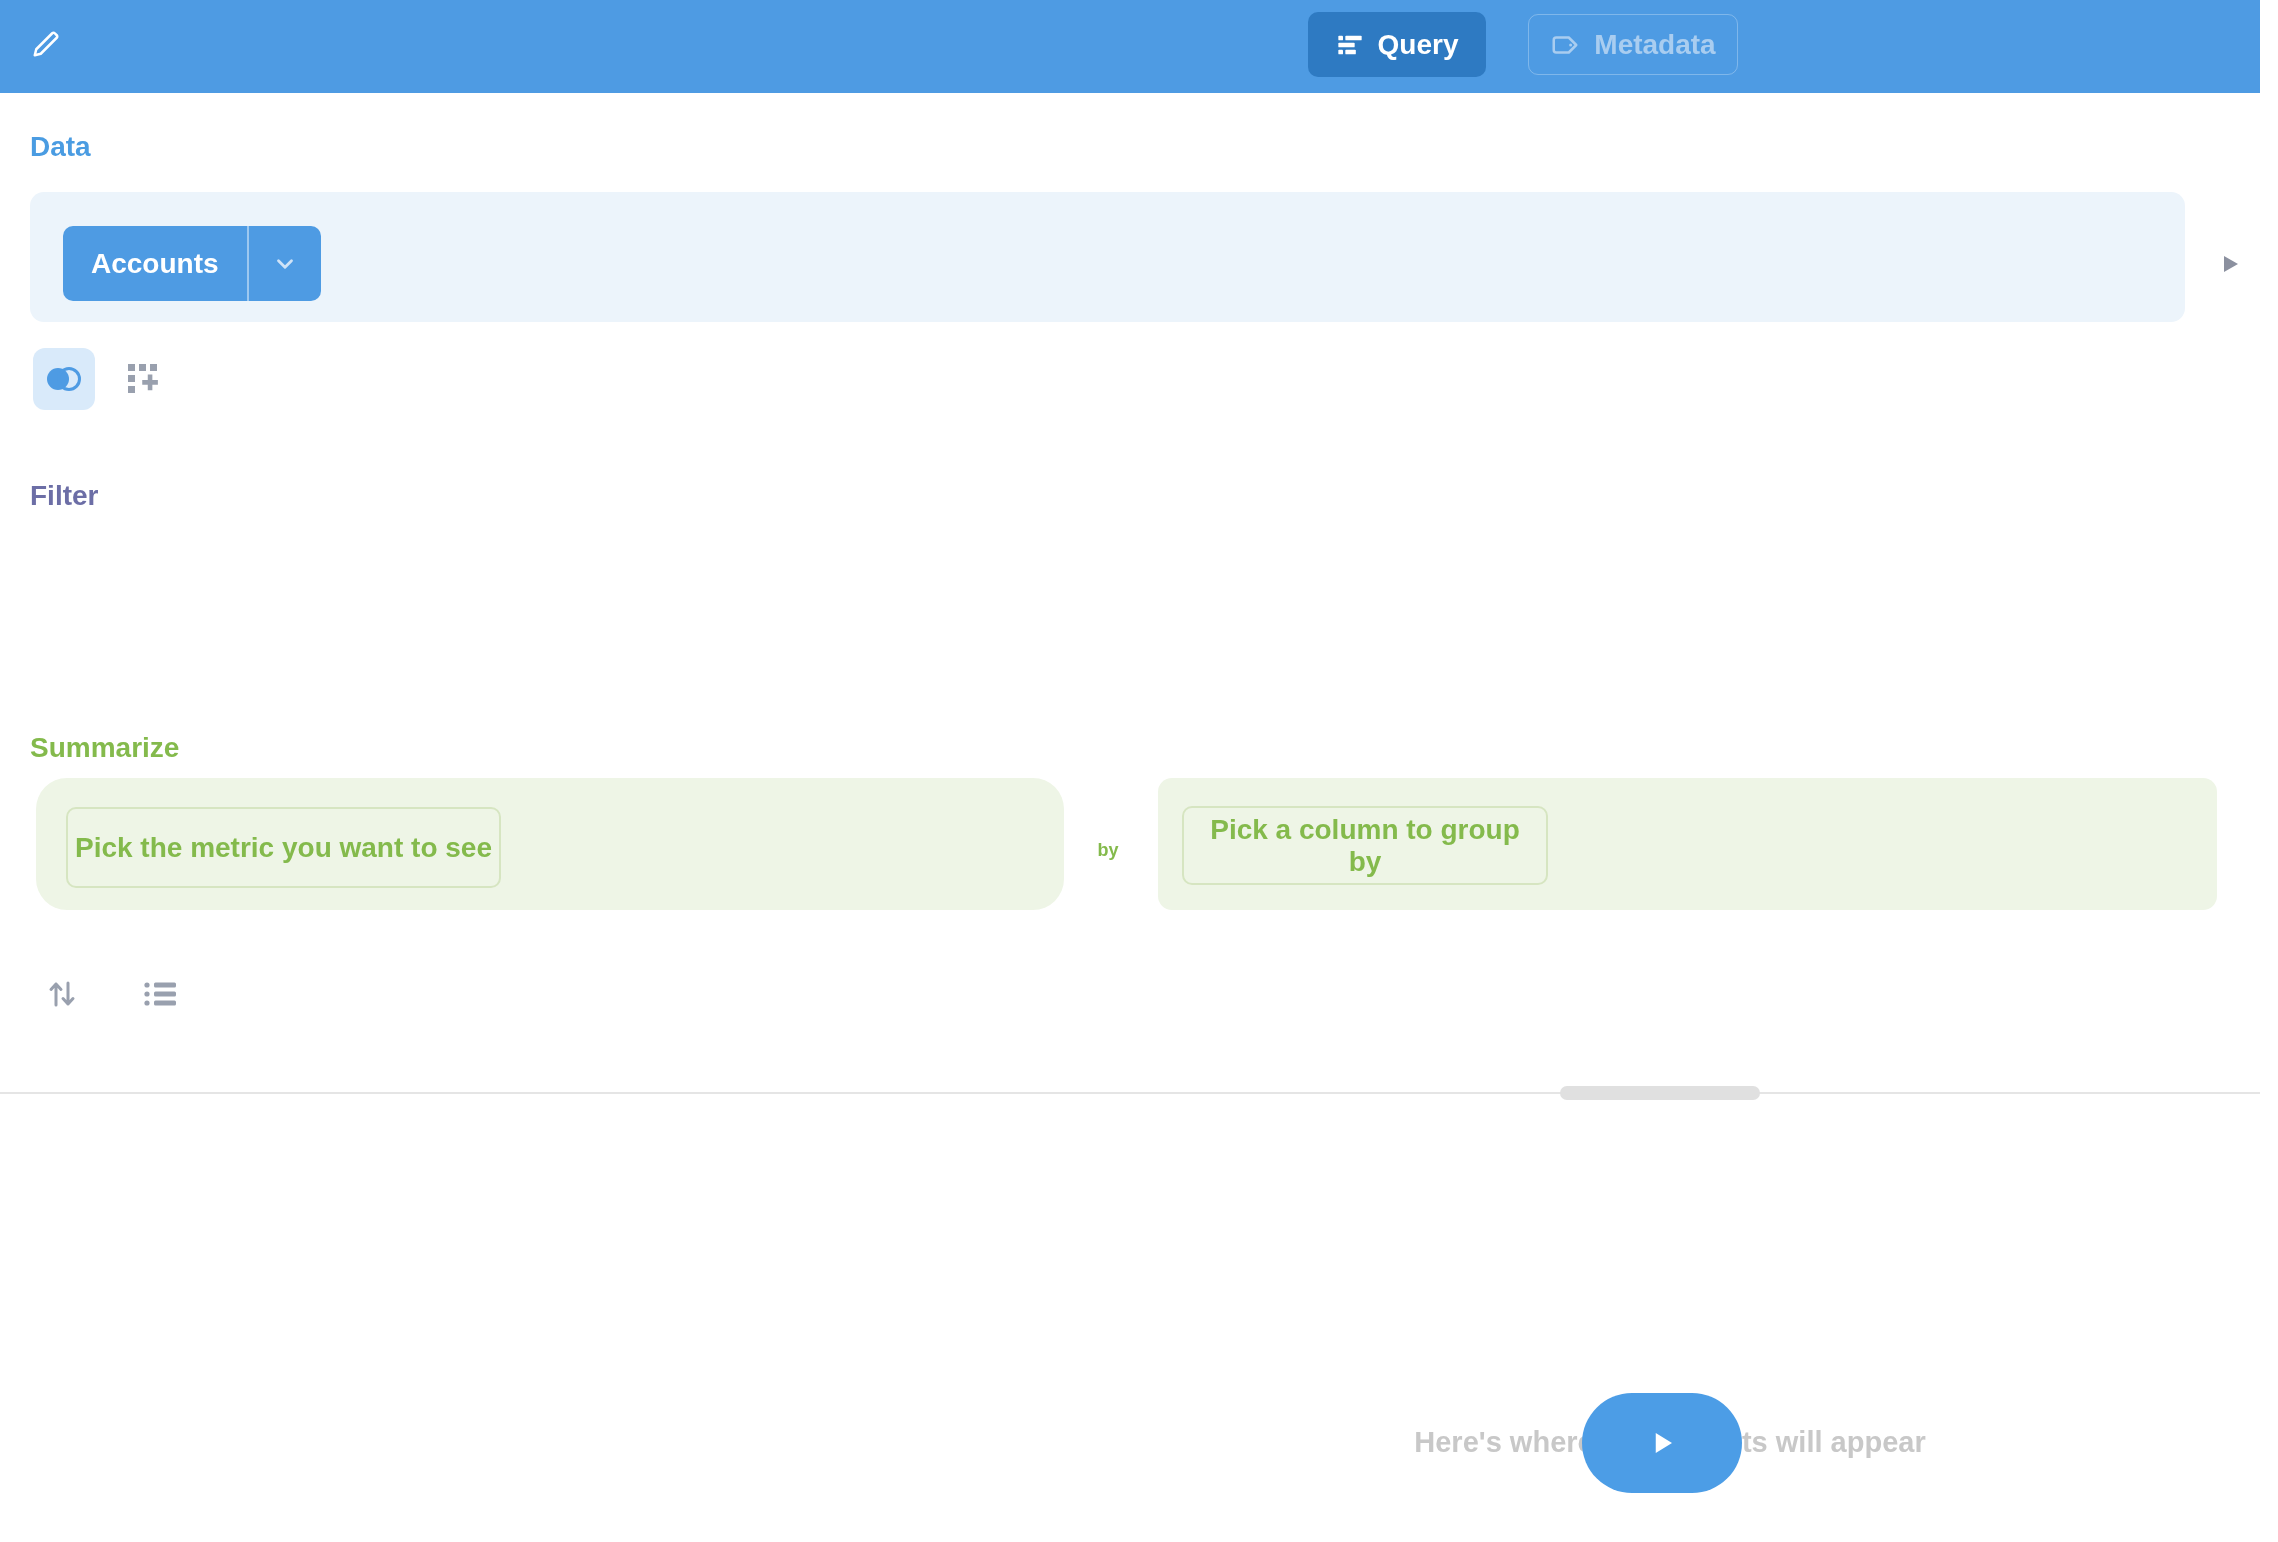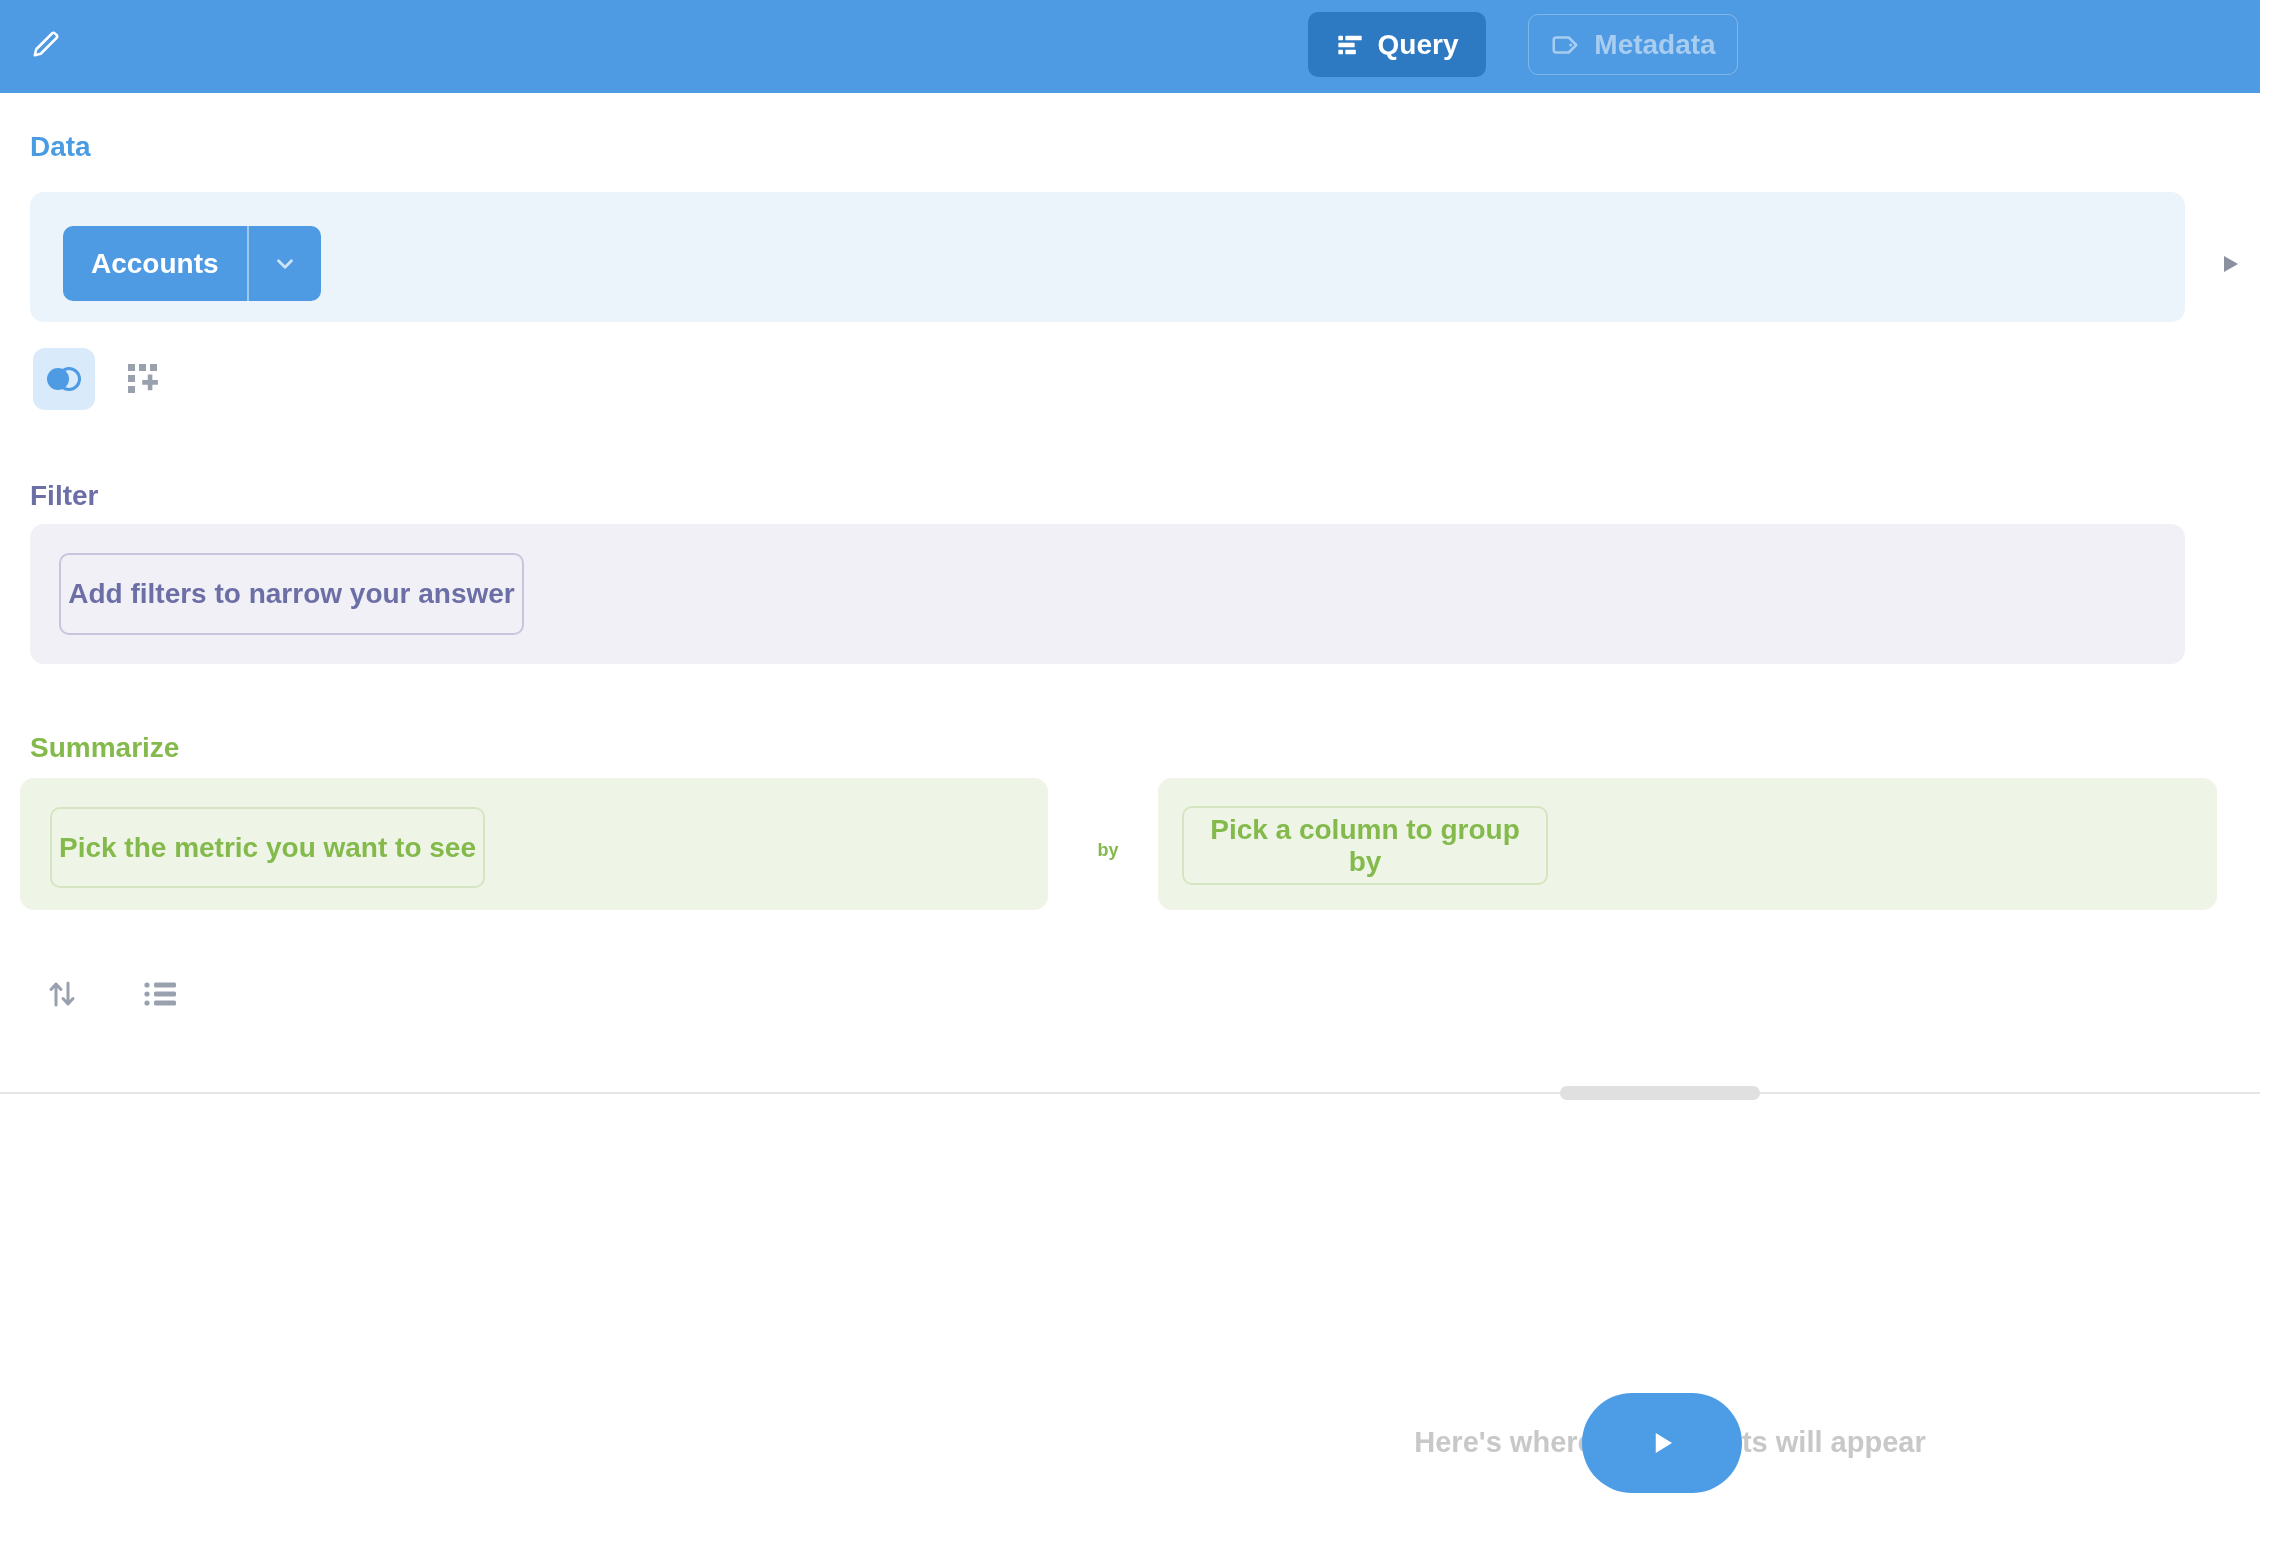--- a/index.html
+++ b/index.html
@@ -15,21 +15,21 @@
   .tab-metadata{left:1528px;width:210px;top:14px;height:61px;background:transparent;border:1px solid rgba(255,255,255,0.28);color:#a9cdf0;}
   
   .section-label{position:absolute;left:30px;font-size:28px;font-weight:700;}
   .lbl-data{top:131px;color:#4a9ce2;}
   .lbl-filter{top:480px;color:#6c6ea6;}
   .lbl-summarize{top:732px;color:#84ba4c;}
   
   .clause{position:absolute;border-radius:14px;}
   .clause-data{left:30px;top:192px;width:2155px;height:130px;background:#ecf4fb;}
   .clause-filter{left:30px;top:524px;width:2155px;height:140px;background:#f1f0f7;}
-  .clause-sum-left{left:20px;top:778px;width:1028px;height:132px;background:#eef5e6;}
+  .clause-sum-left{left:36px;top:778px;width:1028px;height:132px;background:#eef5e6;border-radius:31px;}
   .clause-sum-right{left:1158px;top:778px;width:1027px;height:132px;background:#eef5e6;padding-left:32px;}
   
   .src-btn{position:absolute;left:33px;top:34px;height:75px;display:flex;align-items:stretch;background:#4e9be3;border-radius:10px;overflow:hidden;cursor:pointer;}
   .src-btn .src-label{display:flex;align-items:center;padding:8px 28px;color:#fff;font-size:28px;font-weight:700;}
   .src-btn .src-caret{display:flex;align-items:center;justify-content:center;width:72px;border-left:2px solid rgba(255,255,255,0.45);}
   .ghost-btn{position:absolute;box-sizing:border-box;border-radius:10px;display:flex;align-items:center;justify-content:center;font-size:28px;font-weight:700;cursor:pointer;background:transparent;}
   .ghost-filter{left:29px;top:29px;width:465px;height:82px;border:2px solid #c7c6dc;color:#6c6ea6;}
   .ghost-metric{left:30px;top:29px;width:435px;height:81px;border:2px solid #d6e5c1;color:#84ba4c;}
   .ghost-group{left:24px;top:28px;width:366px;height:79px;border:2px solid #d6e5c1;color:#84ba4c;}
   .by-label{position:absolute;left:1080px;top:830px;width:56px;text-align:center;font-size:18px;font-weight:700;color:#84ba4c;margin-top:10px;}
@@ -104,23 +104,20 @@
         <rect x="2" y="2" width="7" height="7"></rect>
         <rect x="13" y="2" width="7" height="7"></rect>
         <rect x="24" y="2" width="7" height="7"></rect>
         <rect x="2" y="13" width="7" height="7"></rect>
         <rect x="2" y="24" width="7" height="7"></rect>
         <path d="M22 24h6v-6h5v6h6v5h-6v6h-5v-6h-6z" transform="translate(-4 -4) scale(0.92)"></path>
       </svg>
   </div>
 
   <div class="section-label lbl-filter">Filter</div>
-  <div class="clause clause-filter">
-    <button class="ghost-btn ghost-filter">Add filters to narrow your answer</button>
-  </div>
 
   <div class="section-label lbl-summarize">Summarize</div>
   <div class="clause clause-sum-left">
     <button class="ghost-btn ghost-metric">Pick the metric you want to see</button>
   </div>
   <div class="by-label">by</div>
   <div class="clause clause-sum-right">
     <button class="ghost-btn ghost-group">Pick a column to group by</button>
   </div>
 

